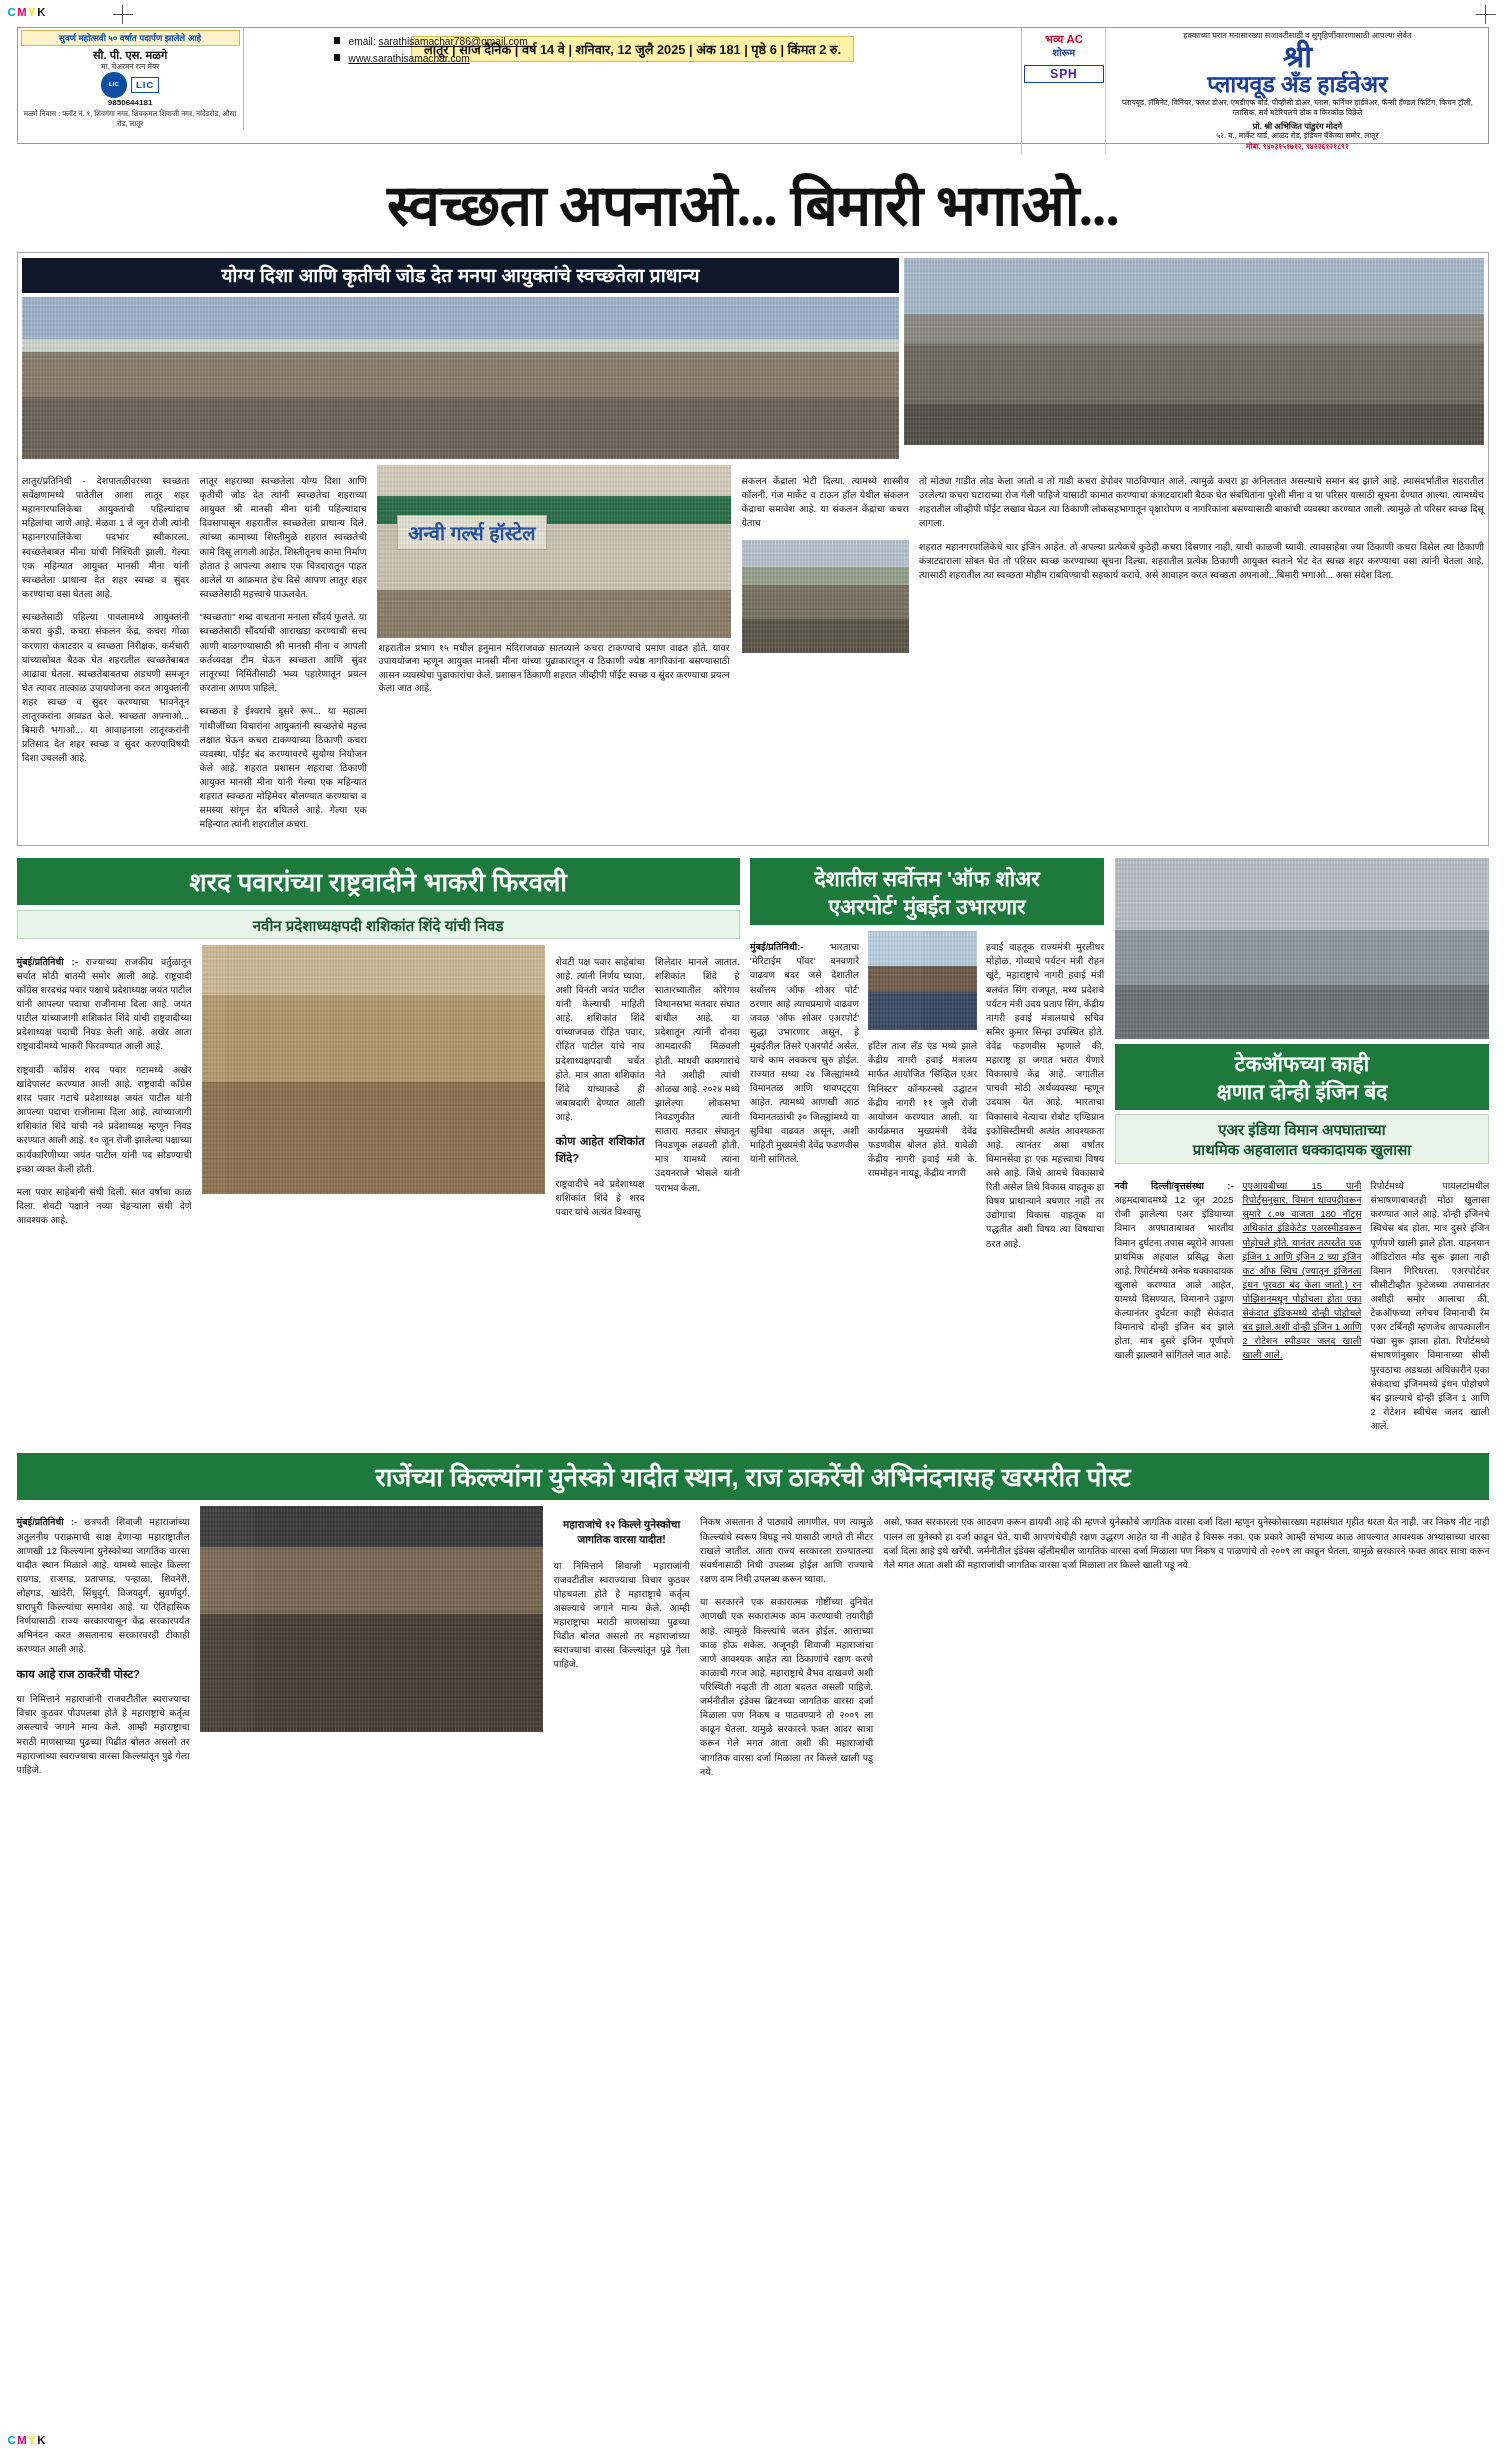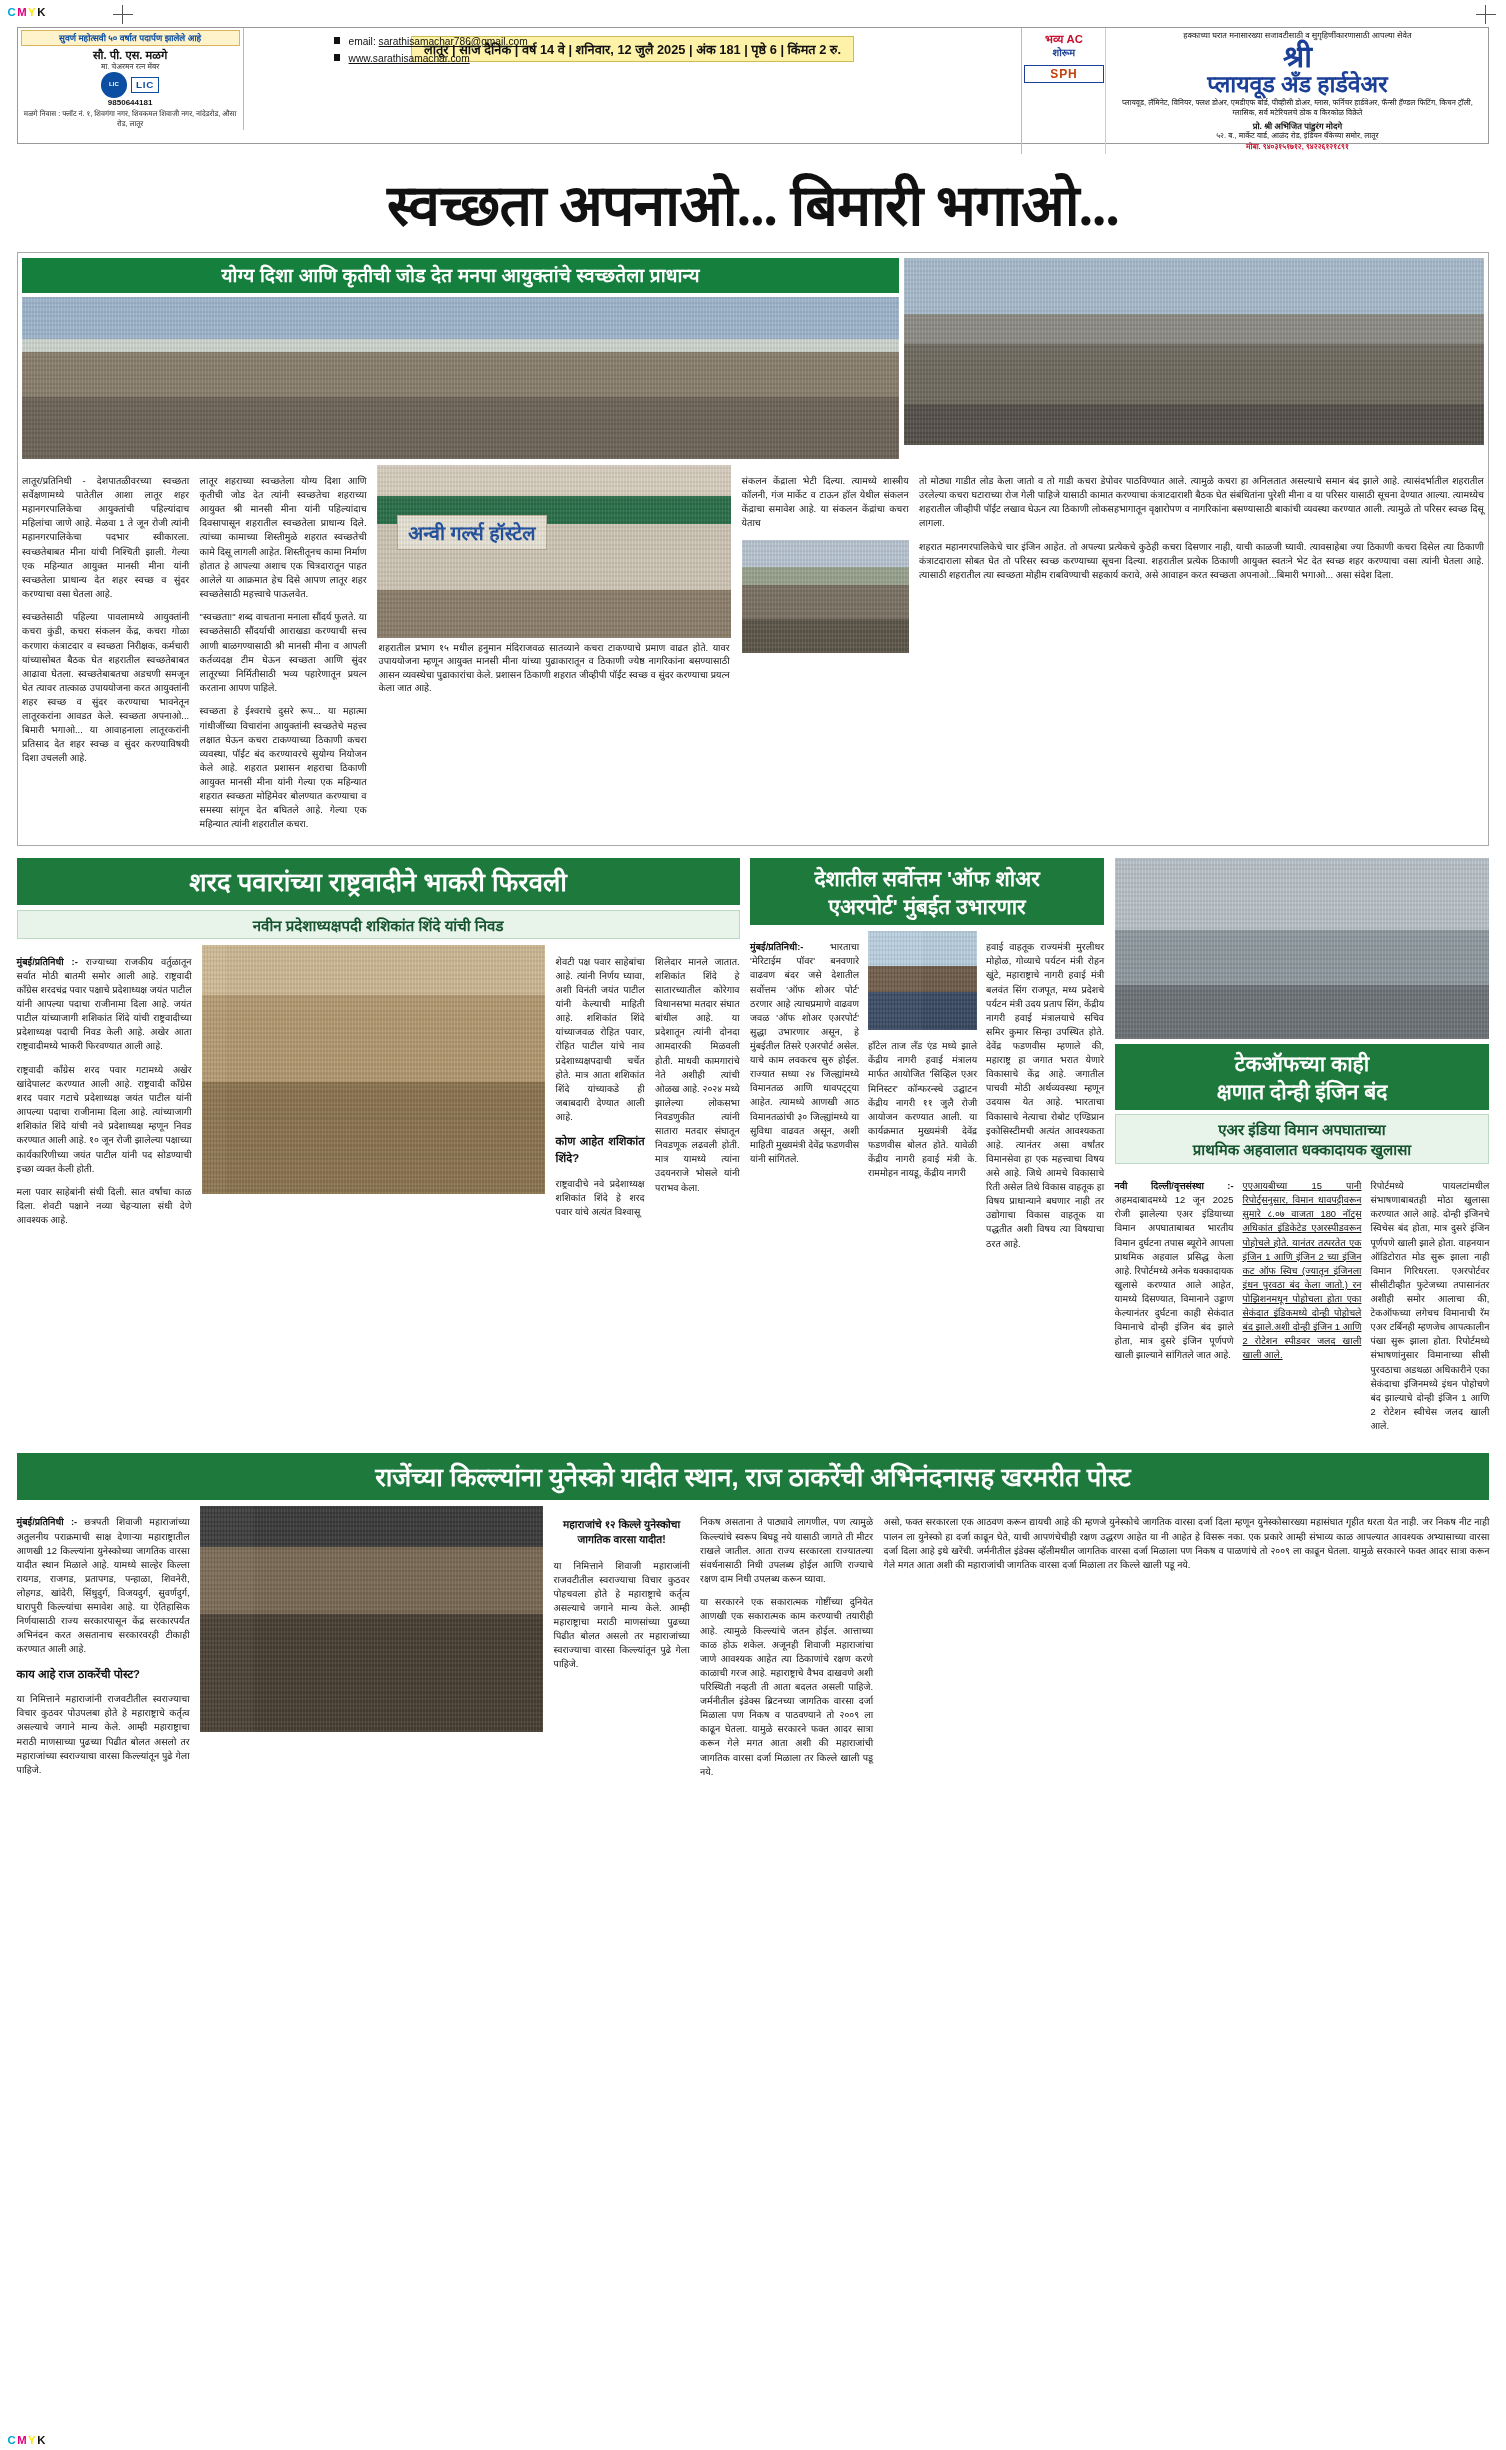--- a/index.html
+++ b/index.html
@@ -84,21 +84,21 @@
 
   .mh-right {
     width:467px; border-left:0.8px solid #bbb; display:flex;
   }
   .ac-box {
     width:84px; border-right:0.8px solid #ccc; padding:3px 1.5px;
     text-align:center; font-size:9.8px; font-weight:bold; color:#1b3f96;
   }
   .ac-box .red { color:#c8102e; font-size:11.3px;}
   .ac-box .sph {
-    margin-top:6px; border:1.5px solid #1b3f96; color:#c2410c;
+    margin-top:6px; border:1.5px solid #1b3f96; color:#4c1d95;
     font-weight:bold; font-size:12px; padding:0.8px 0; letter-spacing:0.8px;
   }
   .sph-box { flex:1; padding:3px 6px; text-align:center; }
   .sph-top { font-size:8px; line-height:1.3; color:#111; }
   .sph-name { font-size:30px; font-weight:bold; color:#1b3f96; line-height:1;}
   .sph-name2 { font-size:23px; font-weight:bold; color:#1b3f96; line-height:1.05;}
   .sph-list { font-size:7.5px; line-height:1.35; margin-top:2.3px;}
   .sph-person { font-size:8.3px; font-weight:bold; margin-top:1.5px;}
   .sph-addr { font-size:7.5px; line-height:1.35;}
   .sph-mob { font-size:7.5px; color:#c8102e; font-weight:bold;}
@@ -107,21 +107,21 @@
   .main-head {
     text-align:center; font-family:"Liberation Serif", serif;
     font-size:57px; font-weight:bold; color:#111;
     letter-spacing:-0.8px; margin:19.6px 0 10.5px;
   }
 
   
   .lead { border:0.8px solid #aaa; padding:4.5px; }
   .lead-top { display:flex; gap:4.5px; }
   .sub-banner {
-    background:#15803d; color:#fff; font-size:19px; font-weight:bold;
+    background:#0f172a; color:#fff; font-size:19px; font-weight:bold;
     padding:4.5px 7.5px; text-align:center; letter-spacing:0.2px;
   }
   .photo {
     background:#c9c9c9; position:relative; overflow:hidden;
   }
   .photo .ph-inner { position:absolute; inset:0; }
   
   .ph-street {
     background:
       linear-gradient(#9fb6cc 0 26%, #cfd6cf 26% 34%, #8a7f6e 34% 62%, #6e6458 62% 100%);

